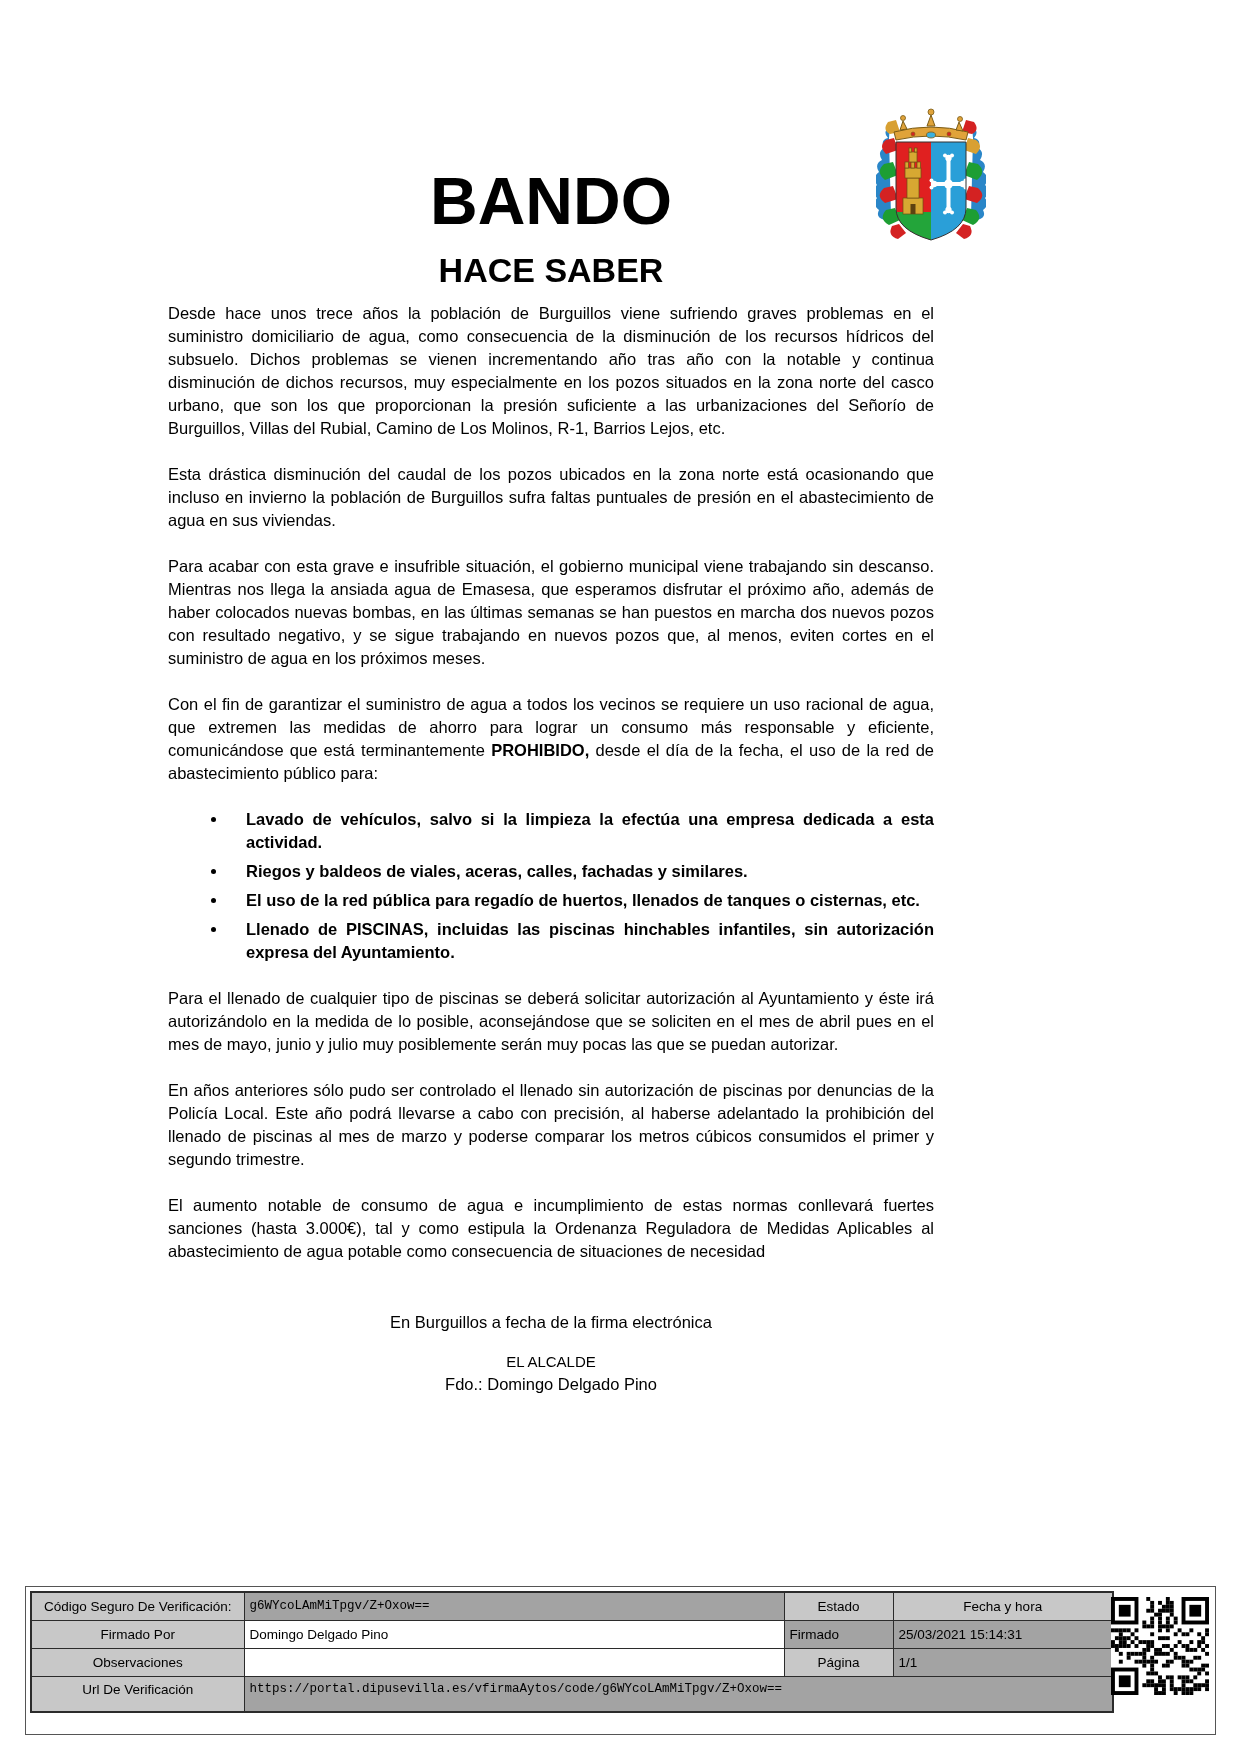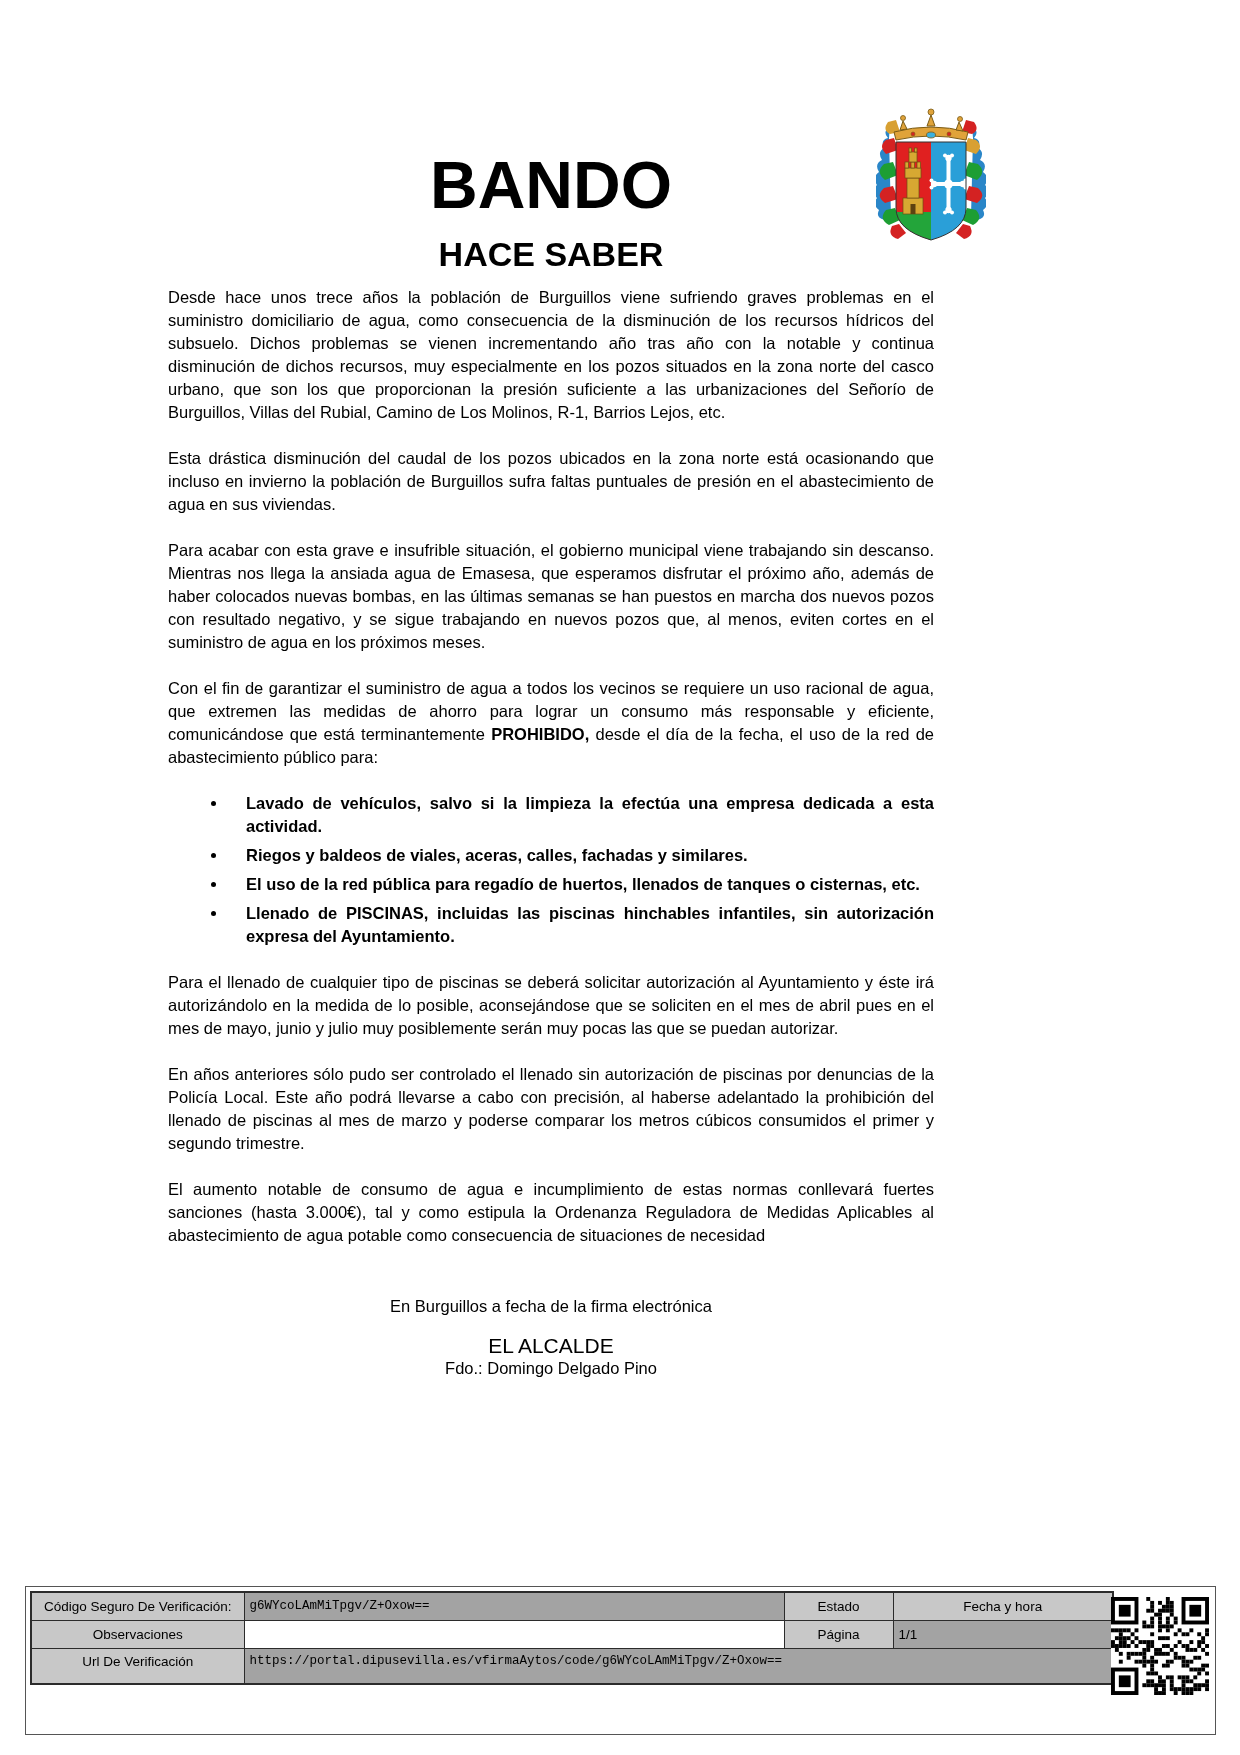--- a/index.html
+++ b/index.html
@@ -10,21 +10,21 @@
     height: 1755px;
     margin: 0 auto;
     background: #ffffff;
     font-family: "Liberation Sans", sans-serif;
     color: #000;
     overflow: hidden;
   }
   .content {
     position: absolute;
     left: 168px;
-    top: 0;
+    top: 16px;
     width: 766px;
   }
   .doc-title {
     margin-top: 152px;
     text-align: center;
     font-size: 66px;
     font-weight: bold;
     letter-spacing: 0px;
     line-height: 1;
     font-family: "Liberation Sans", sans-serif;
@@ -66,21 +66,21 @@
   }
   .closing-place {
     margin-top: 48px;
     text-align: center;
     font-size: 16.5px;
     line-height: 23px;
   }
   .closing-role {
     margin-top: 16px;
     text-align: center;
-    font-size: 21px;
+    font-size: 15px;
     line-height: 23px;
   }
   .closing-sig {
     text-align: center;
     font-size: 16.5px;
     line-height: 23px;
   }
   .coat {
     position: absolute;
     left: 876px;
@@ -242,20 +242,26 @@
           <col style="width:540px">
           <col style="width:109px">
           <col style="width:220px">
       </colgroup>
       <tbody>
           <tr>
         <td class="lbl">Código Seguro De Verificación:</td>
         <td class="val mono">g6WYcoLAmMiTpgv/Z+Oxow==</td>
         <td class="lbl">Estado</td>
         <td class="lbl">Fecha y hora</td>
+      </tr>
+      <tr>
+        <td class="lbl">Firmado Por</td>
+        <td class="val-left">Domingo Delgado Pino</td>
+        <td class="val">Firmado</td>
+        <td class="val">25/03/2021 15:14:31</td>
       </tr>
       <tr>
         <td class="lbl">Observaciones</td>
         <td class="val-left"></td>
         <td class="lbl">Página</td>
         <td class="val">1/1</td>
       </tr>
       <tr class="url-row">
         <td class="lbl">Url De Verificación</td>
         <td class="val mono" colspan="3">https://portal.dipusevilla.es/vfirmaAytos/code/g6WYcoLAmMiTpgv/Z+Oxow==</td>

